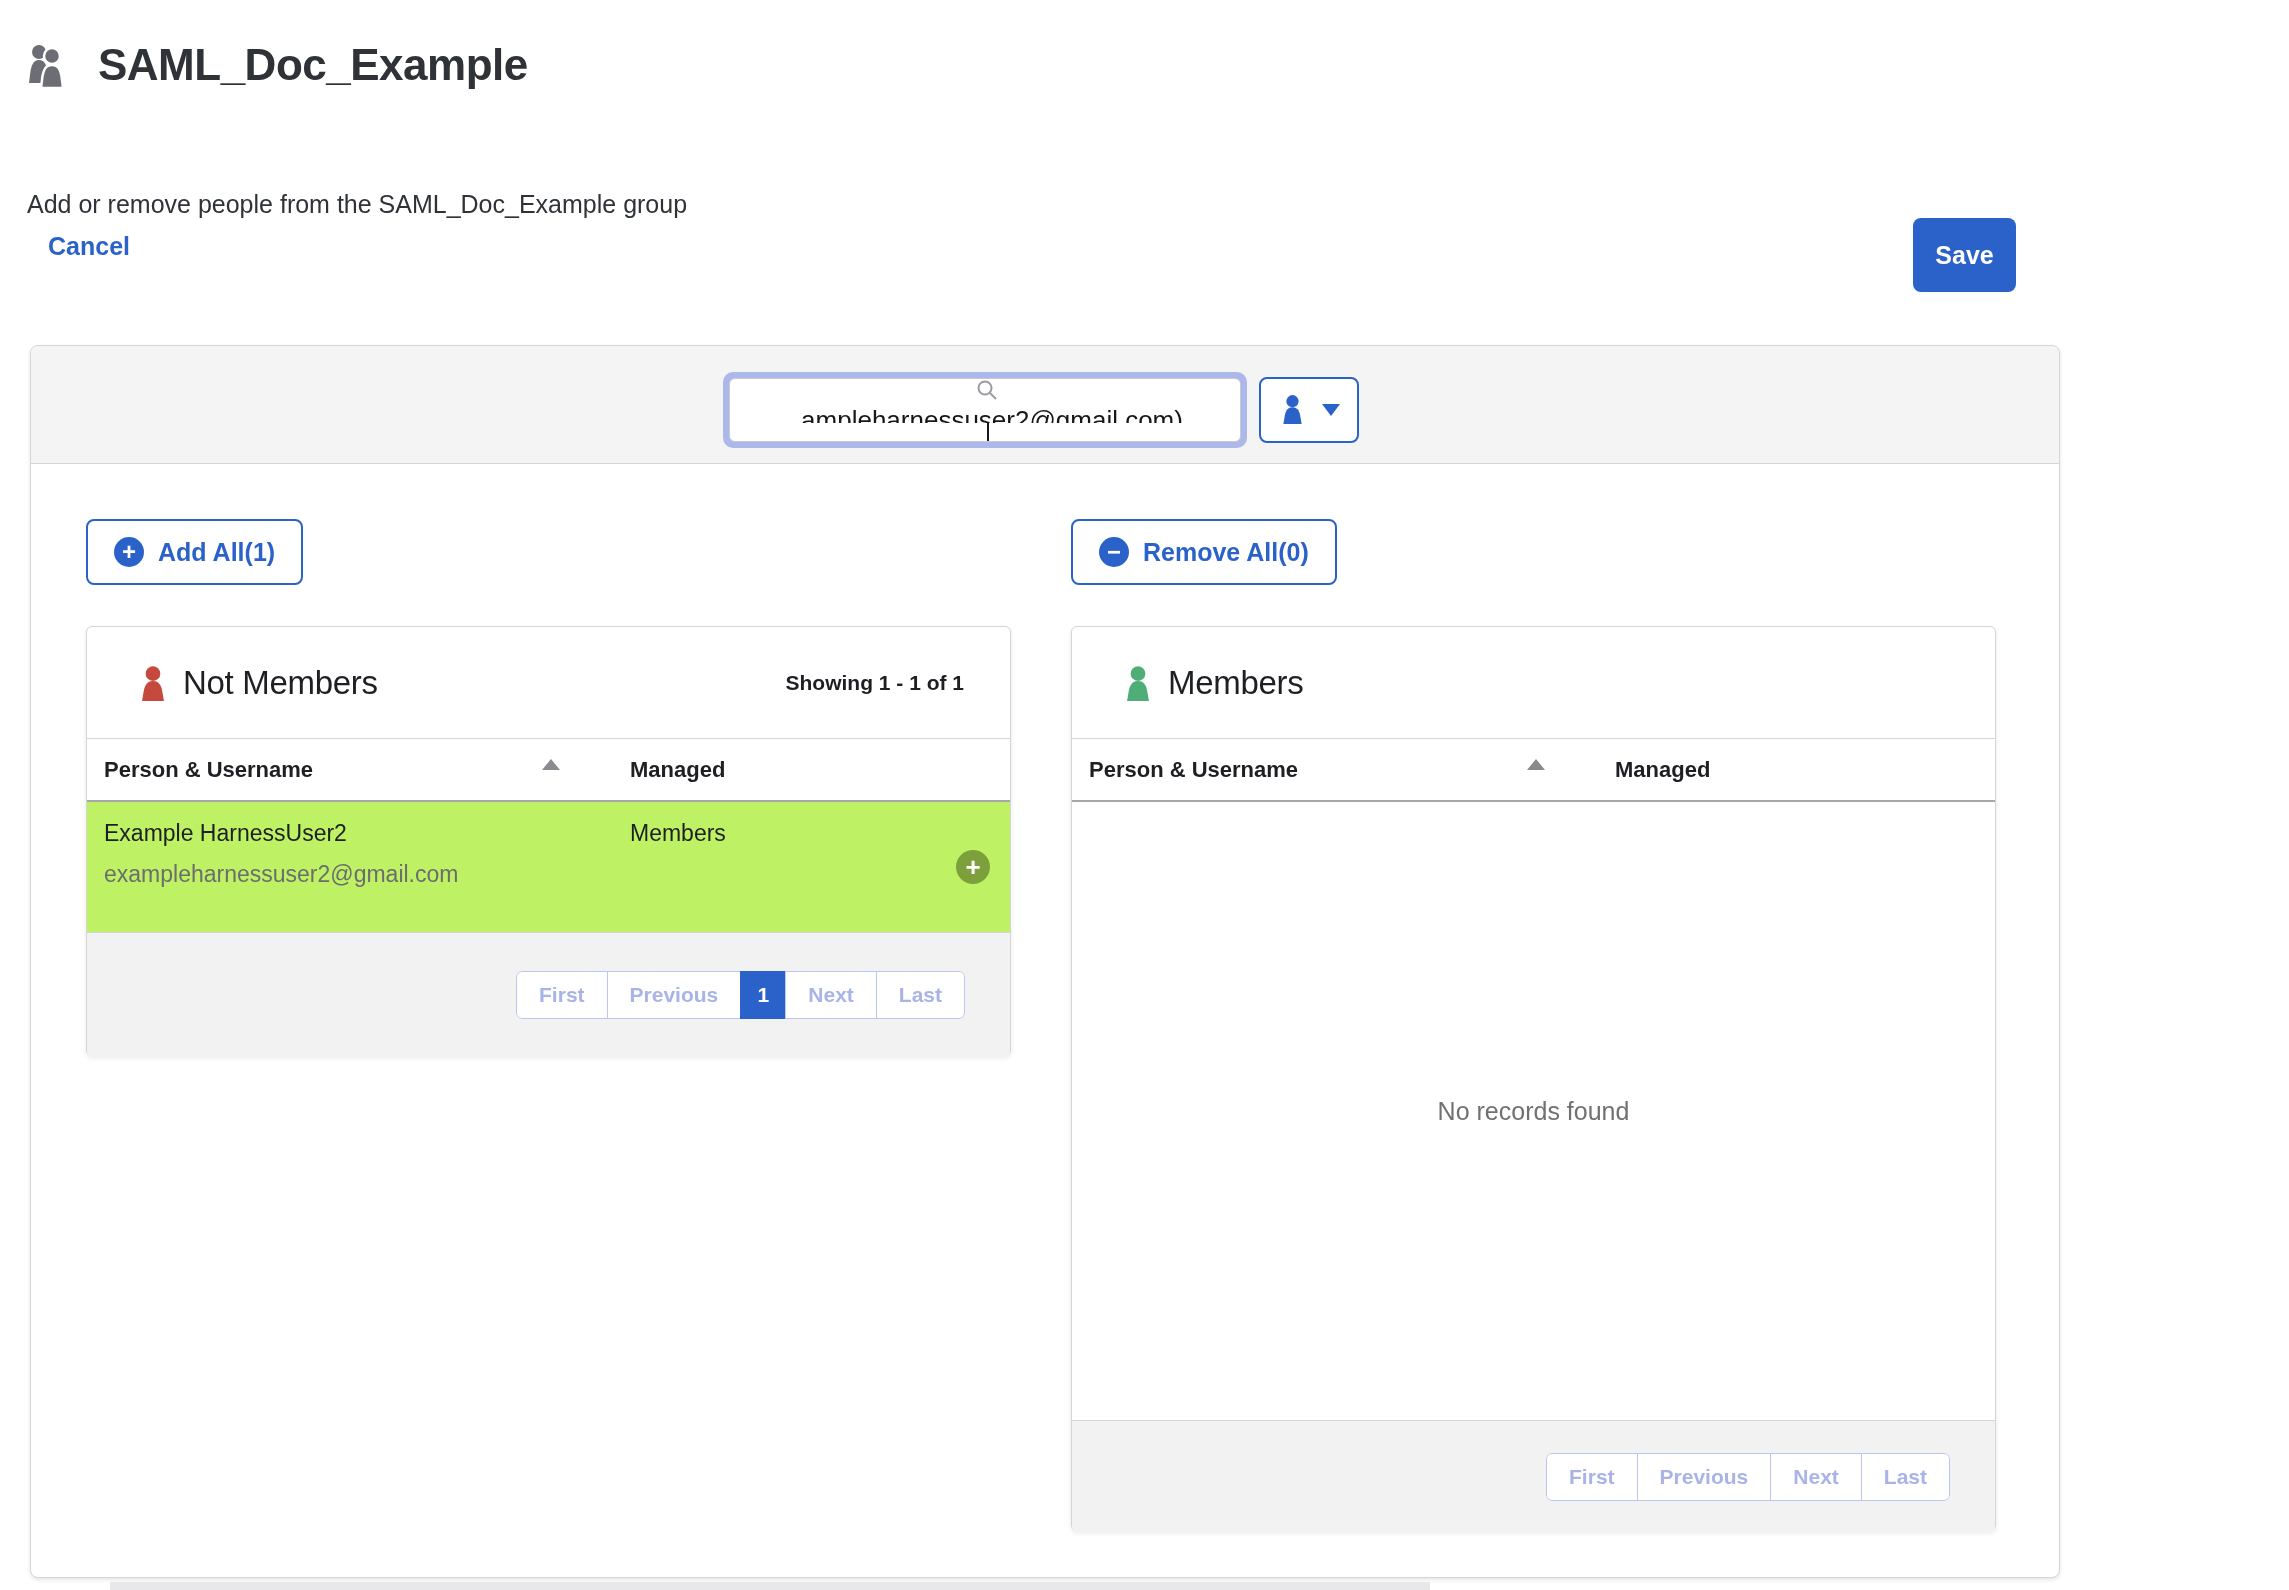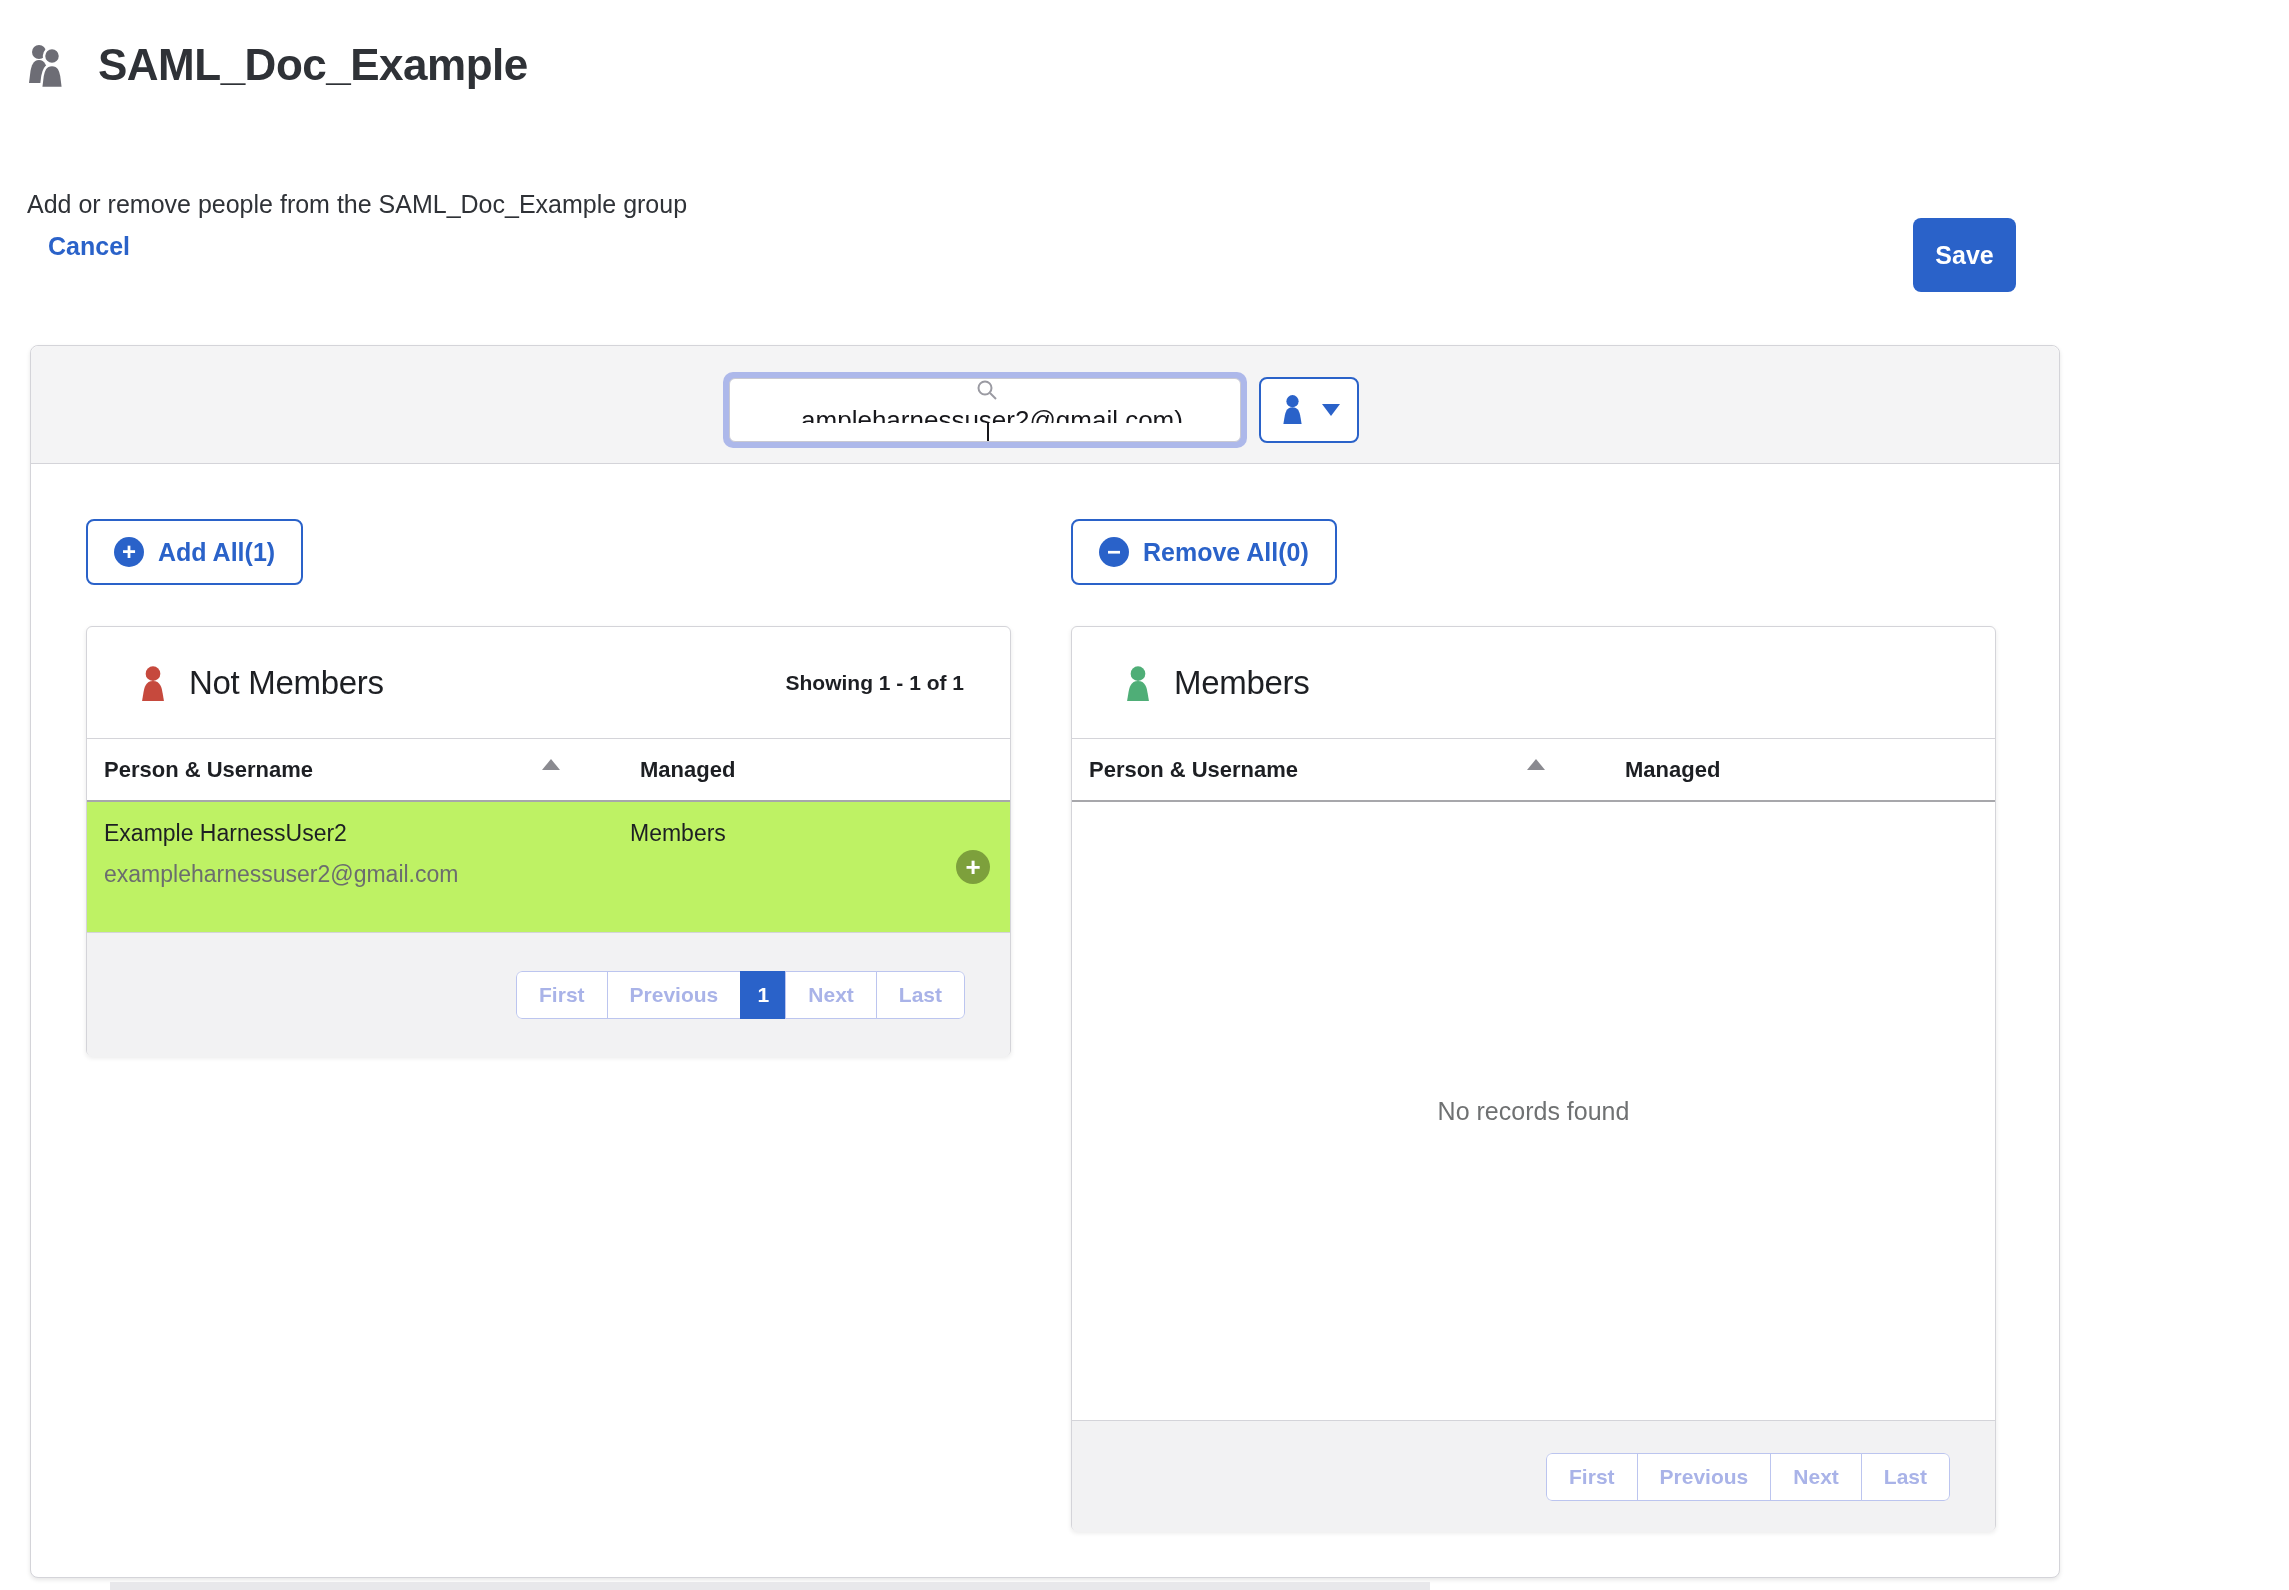--- a/index.html
+++ b/index.html
@@ -46,27 +46,27 @@
     display:flex; align-items:center; justify-content:center; font-size:24px; font-weight:bold; line-height:1; }
   .add-all { left:55px; top:173px; }
   .remove-all { left:1040px; top:173px; }
 
   
   .card { position:absolute; width:925px; background:#fff; border:1px solid #d4d4d9;
     border-radius:6px; box-shadow:0 2px 5px rgba(0,0,0,0.09); }
   .card-left { left:55px; top:280px; height:430px; }
   .card-right { left:1040px; top:280px; height:905px; }
   .card-header { height:112px; display:flex; align-items:center; padding:0 46px 0 50px;
-    border-bottom:1px solid #d4d4d9;gap:6px; }
+    border-bottom:1px solid #d4d4d9; }
   .card-title { font-size:33px; color:#1d1f23; margin-left:14px; letter-spacing:-0.3px; }
   .showing { margin-left:auto; font-size:21px; font-weight:bold; color:#1d1f23; }
   .person-icon svg { display:block; }
 
   .thead { display:flex; align-items:center; height:63px; border-bottom:2px solid #a7a7ab;
-    font-size:22px; font-weight:bold; color:#1d1f23;gap:10px; }
+    font-size:22px; font-weight:bold; color:#1d1f23; }
   .th-person { position:relative; width:543px; padding-left:17px; }
   .sort-tri { position:absolute; left:455px; top:2px; width:0; height:0;
     border-left:9px solid transparent; border-right:9px solid transparent;
     border-bottom:11px solid #8a8a90; }
   .th-managed { padding-left:0; }
 
   .member-row { position:relative; height:130px; background:#bef264; display:flex; cursor:pointer; }
   .row-person { width:543px; padding:18px 0 0 17px; }
   .row-name { font-size:23px; color:#1d1f23; }
   .row-username { font-size:23px; color:#6b6d6e; margin-top:14px; }

